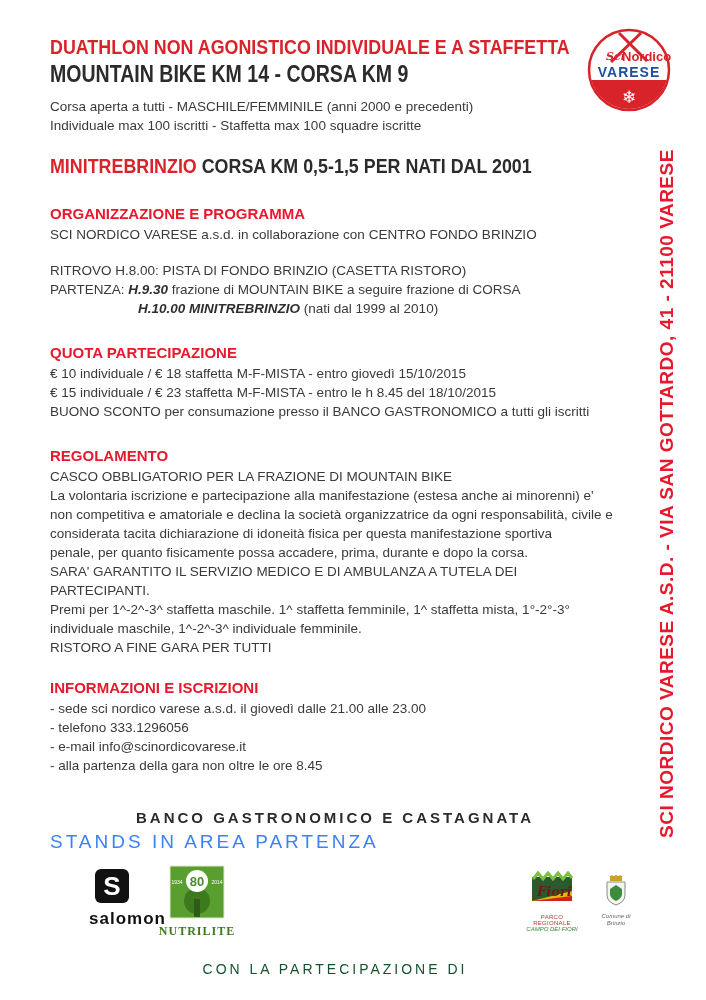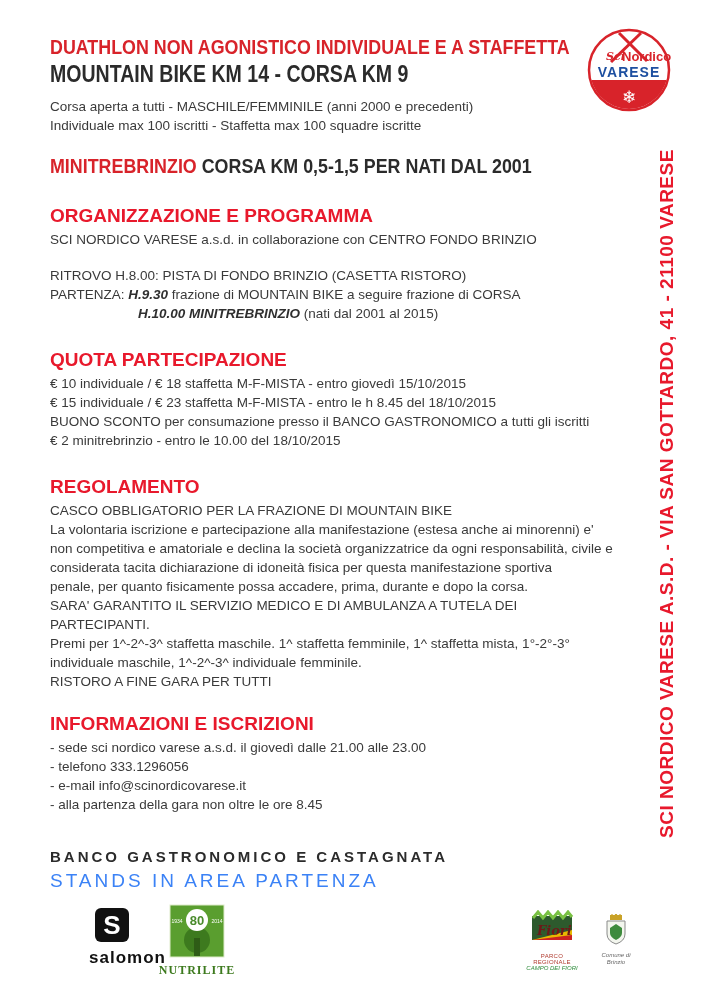--- a/index.html
+++ b/index.html
@@ -12,28 +12,28 @@
 
   .condensed { display:inline-block; transform:scaleX(0.85); transform-origin:0 50%;
                white-space:nowrap; font-weight:700; letter-spacing:0; }
   .title-red   { font-size:21px; color:#d8232a; line-height:25px; }
   .title-black { font-size:23px; color:#2b2b2b; line-height:28px; margin-top:1px; }
   .subtitle { margin-top:9px; font-size:13.5px; line-height:19px; color:#3a3a3a; }
   .mini-title { margin-top:18px; font-size:21px; line-height:26px; }
   .mini-title .red { color:#d8232a; }
   .mini-title .black { color:#2b2b2b; }
 
-  .sec-heading { font-size:19px; font-weight:700; color:#e8192c; margin-bottom:3px; }
+  .sec-heading { font-size:15px; font-weight:700; color:#e8192c; margin-bottom:3px; }
   .body-line { font-size:13.5px; line-height:19px; color:#3a3a3a; }
   .body-line b { color:#2f2f2f;font-style:italic; }
   .gap-s { margin-top:17px; }
   .sec { margin-top:26px; }
   .indent { padding-left:88px; }
 
-  .banco-title { margin-top:34px; font-size:15px; font-weight:700; letter-spacing:3px; color:#2b2b2b; }
+  .banco-title { margin-top:34px; font-size:15px; font-weight:700; letter-spacing:3px; color:#2b2b2b;text-align:center; }
   .stands-title { margin-top:5px; font-size:19px; letter-spacing:3px; color:#3b82f6; }
   .partec-title { margin-top:16px; font-size:14px; letter-spacing:3px; color:#14532d;text-align:center; }
 
   .logo-row { position:relative; width:585px; }
   .row1 { height:80px; margin-top:12px; }
   .logo-abs { position:absolute; }
 
   
   .salomon { text-align:center; width:80px; }
   .salomon-name { font-size:17px; font-weight:700; letter-spacing:1px; color:#111; margin-top:2px;margin-left:17px; }
@@ -78,29 +78,28 @@
 
   <div class="mini-title">
     <span class="condensed"><span class="red">MINITREBRINZIO</span><span class="black"> CORSA KM 0,5-1,5 PER NATI DAL 2001</span></span>
   </div>
 
   <div class="sec">
     <div class="sec-heading">ORGANIZZAZIONE E PROGRAMMA</div>
     <div class="body-line">SCI NORDICO VARESE a.s.d. in collaborazione con CENTRO FONDO BRINZIO</div>
     <div class="body-line gap-s">RITROVO H.8.00: PISTA DI FONDO BRINZIO (CASETTA RISTORO)</div>
     <div class="body-line"><span>PARTENZA: </span><b>H.9.30</b><span> frazione di MOUNTAIN BIKE a seguire frazione di CORSA</span></div>
-    <div class="body-line indent"><b>H.10.00 MINITREBRINZIO</b><span> (nati dal 2001 al 2015)</span></div>
+    <div class="body-line indent"><b>H.10.00 MINITREBRINZIO</b><span> (nati dal 1999 al 2010)</span></div>
   </div>
 
   <div class="sec">
     <div class="sec-heading">QUOTA PARTECIPAZIONE</div>
     <div class="body-line">€ 10 individuale / € 18 staffetta M-F-MISTA - entro giovedì 15/10/2015</div>
     <div class="body-line">€ 15 individuale / € 23 staffetta M-F-MISTA - entro le h 8.45 del 18/10/2015</div>
     <div class="body-line">BUONO SCONTO per consumazione presso il BANCO GASTRONOMICO a tutti gli iscritti</div>
-    <div class="body-line">€ 2 minitrebrinzio - entro le 10.00 del 18/10/2015</div>
   </div>
 
   <div class="sec">
     <div class="sec-heading">REGOLAMENTO</div>
     <div class="body-line">CASCO OBBLIGATORIO PER LA FRAZIONE DI MOUNTAIN BIKE</div>
     <div class="body-line">La volontaria iscrizione e partecipazione alla manifestazione (estesa anche ai minorenni) e'</div>
     <div class="body-line">non competitiva e amatoriale e declina la società organizzatrice da ogni responsabilità, civile e</div>
     <div class="body-line">considerata tacita dichiarazione di idoneità fisica per questa manifestazione sportiva</div>
     <div class="body-line">penale, per quanto fisicamente possa accadere, prima, durante e dopo la corsa.</div>
     <div class="body-line">SARA' GARANTITO IL SERVIZIO MEDICO E DI AMBULANZA A TUTELA DEI PARTECIPANTI.</div>

